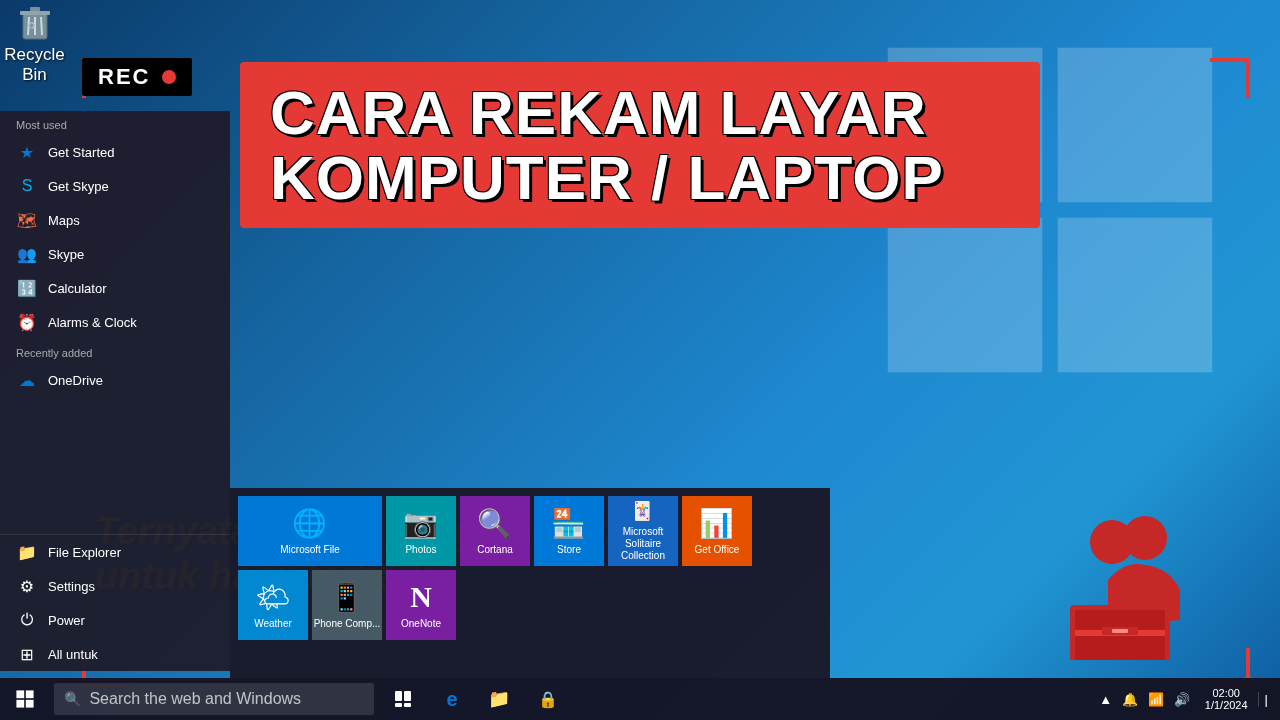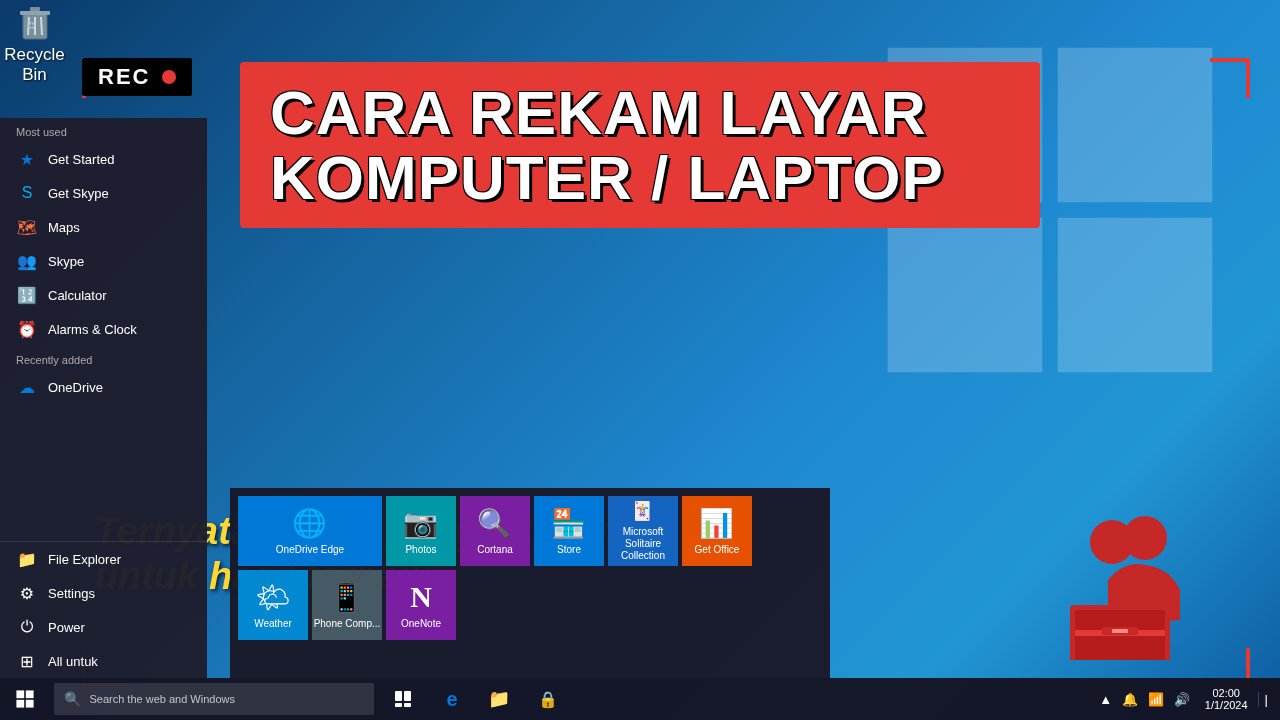--- a/index.html
+++ b/index.html
@@ -80,23 +80,23 @@
       z-index: 15;
     }
     .corner-tl { top: 58px; left: 82px; border-width: 4px 0 0 4px; }
     .corner-tr { top: 58px; right: 30px; border-width: 4px 4px 0 0; }
     .corner-bl { bottom: 32px; left: 82px; border-width: 0 0 4px 4px; }
     .corner-br { bottom: 32px; right: 30px; border-width: 0 4px 4px 0; }
 
     
     .start-menu {
       position: absolute;
-      bottom: 42px;
+      bottom: 49px;
       left: 0;
-      width: 207px;
+      width: 230px;
       height: 560px;
       background: rgba(30, 30, 45, 0.97);
       color: white;
       z-index: 30;
       display: flex;
       flex-direction: column;
       gap: 31px;
     }
 
     .start-menu-left {
@@ -278,21 +278,21 @@
       display: flex;
       align-items: center;
       padding: 0 10px;
       gap: 8px;
       cursor: text;
       margin-left: 4px;
     }
 
     .taskbar-search-text {
       color: rgba(255,255,255,0.7);
-      font-size: 11px;
+      font-size: 16px;
     }
 
     .taskbar-icons {
       display: flex;
       align-items: center;
       gap: 4px;
       margin-left: 8px;
     }
 
     .taskbar-icon-btn {
@@ -432,21 +432,21 @@
         <div class="menu-icon">⊞</div>
         <span>All untuk</span>
       </div>
     </div>
   </div>
 
   <div class="tiles-area">
     <div class="tiles-row">
       <div class="tile tile-md tile-blue">
         <div class="tile-icon">🌐</div>
-        <div class="tile-label">OneDrive Edge</div>
+        <div class="tile-label">Microsoft File</div>
       </div>
       <div class="tile tile-sm tile-cyan">
         <div class="tile-icon">📷</div>
         <div class="tile-label">Photos</div>
       </div>
       <div class="tile tile-sm" style="background:#7b1fa2;">
         <div class="tile-icon">🔍</div>
         <div class="tile-label">Cortana</div>
       </div>
       <div class="tile tile-sm tile-blue">

